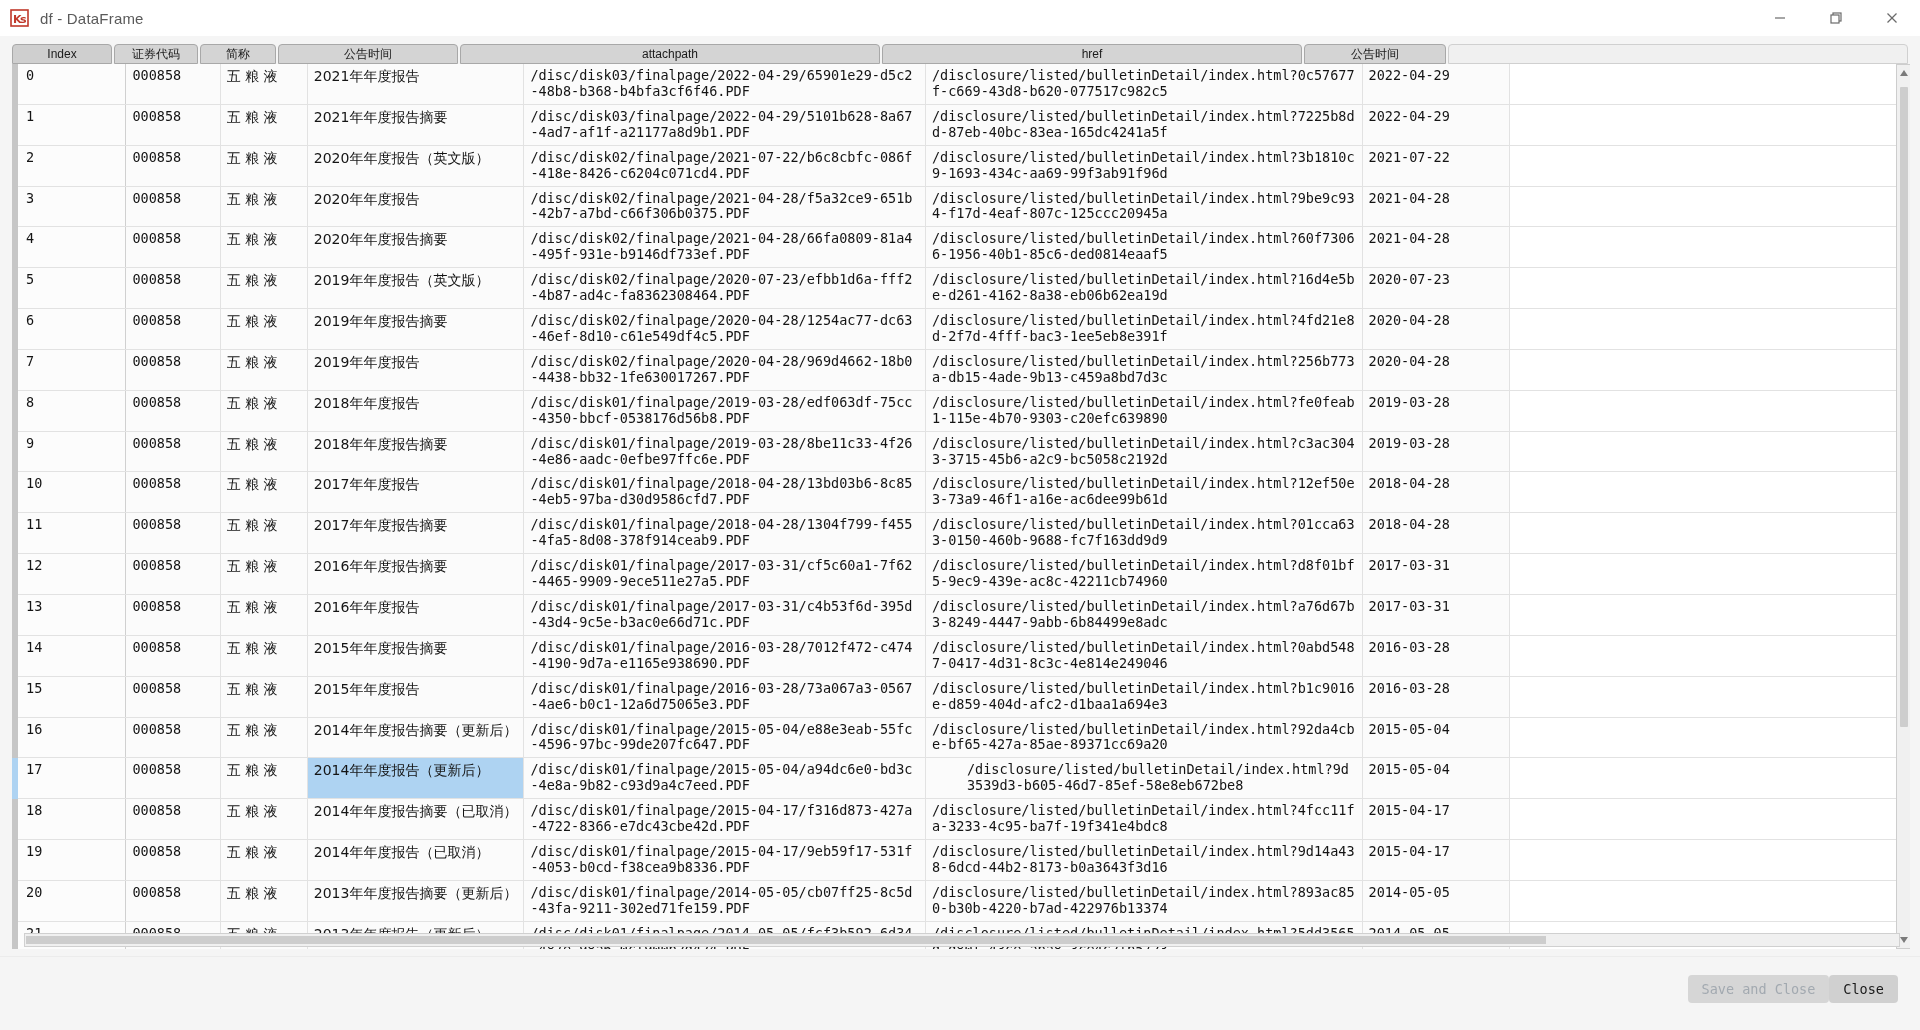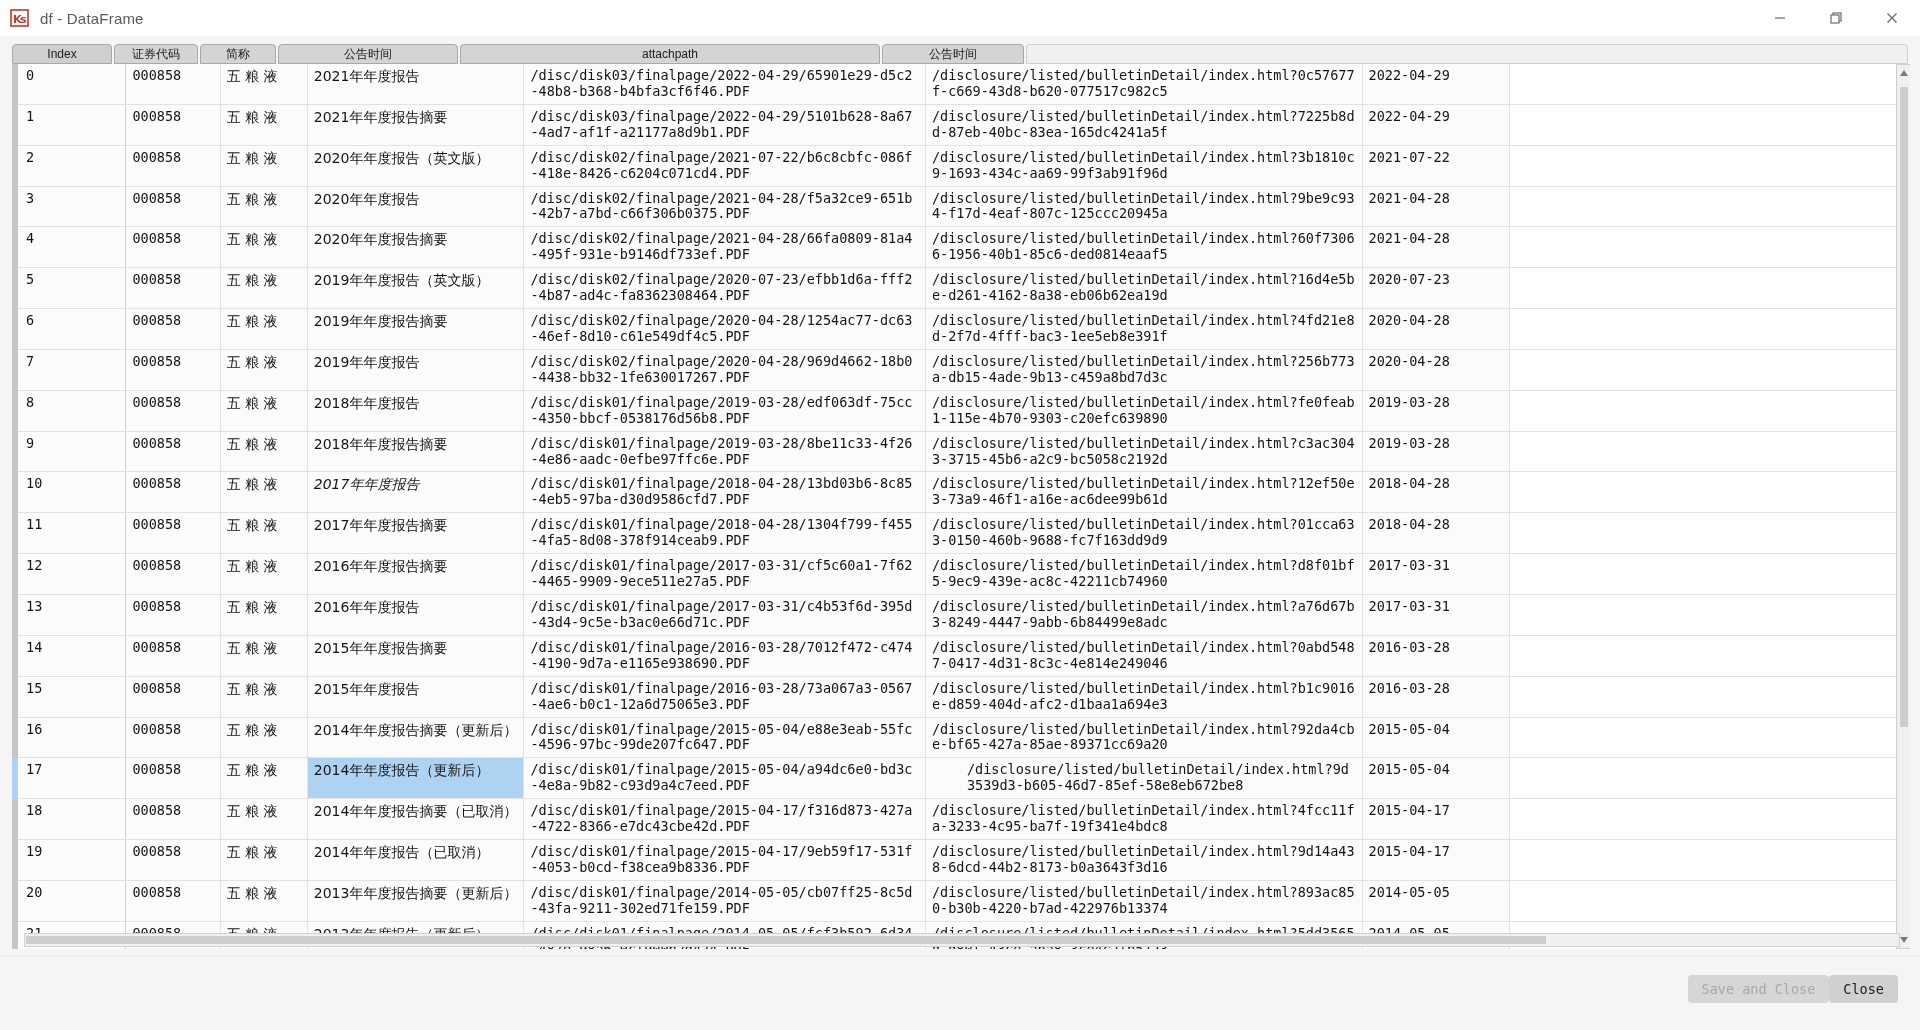--- a/index.html
+++ b/index.html
@@ -269,20 +269,21 @@
 
 <div id="table-wrap">
   <div id="grid">
 
     <div id="header-row">
         <div class="hcell idx" style="width: 100px;">Index</div>
         <div class="hcell" style="width: 84px;">证券代码</div>
         <div class="hcell" style="width: 76px;">简称</div>
         <div class="hcell" style="width: 180px;">公告时间</div>
         <div class="hcell" style="width: 420px;">attachpath</div>
+        <div class="hcell" style="width: 420px;">href</div>
         <div class="hcell" style="width: 142px;">公告时间</div>
         <div class="hcell" style="flex: 1 1 auto; background: rgb(240, 240, 240); border-color: rgb(208, 208, 208);"></div>
       </div>
 
     <div id="body-scroll">
       <table id="body-table">
         <tbody id="tbody">
             <tr>
               <td class="idx" style="width: 100px;">0</td>
               <td class="code" style="width: 84px;">000858</td>
@@ -380,21 +381,21 @@
               <td class="cn title-cell" style="width: 180px;">2018年年度报告摘要</td>
               <td class="path" style="width: 420px;">/disc/disk01/finalpage/2019-03-28/8be11c33-4f26-4e86-aadc-0efbe97ffc6e.PDF</td>
               <td class="path" style="width: 420px;">/disclosure/listed/bulletinDetail/index.html?c3ac3043-3715-45b6-a2c9-bc5058c2192d</td>
               <td class="date-cell" style="width: 142px;">2019-03-28</td>
               <td class="filler" style="width: 420px;"></td>
             </tr>
             <tr>
               <td class="idx" style="width: 100px;">10</td>
               <td class="code" style="width: 84px;">000858</td>
               <td class="cn" style="width: 76px;">五 粮 液</td>
-              <td class="cn title-cell" style="width: 180px; font-style: italic;">2017年年度报告</td>
+              <td class="cn title-cell" style="width: 180px;">2017年年度报告</td>
               <td class="path" style="width: 420px;">/disc/disk01/finalpage/2018-04-28/13bd03b6-8c85-4eb5-97ba-d30d9586cfd7.PDF</td>
               <td class="path" style="width: 420px;">/disclosure/listed/bulletinDetail/index.html?12ef50e3-73a9-46f1-a16e-ac6dee99b61d</td>
               <td class="date-cell" style="width: 142px;">2018-04-28</td>
               <td class="filler" style="width: 420px;"></td>
             </tr>
             <tr>
               <td class="idx" style="width: 100px;">11</td>
               <td class="code" style="width: 84px;">000858</td>
               <td class="cn" style="width: 76px;">五 粮 液</td>
               <td class="cn title-cell" style="width: 180px;">2017年年度报告摘要</td>

